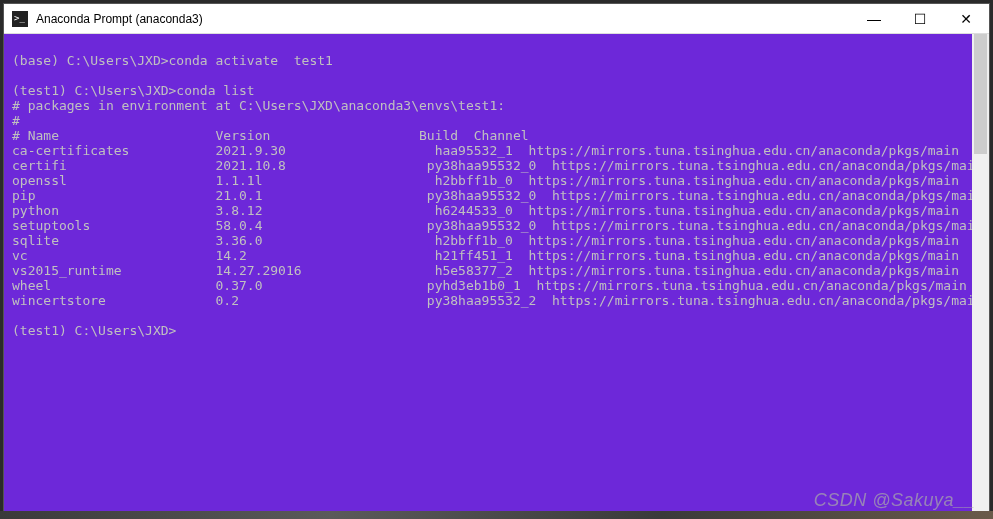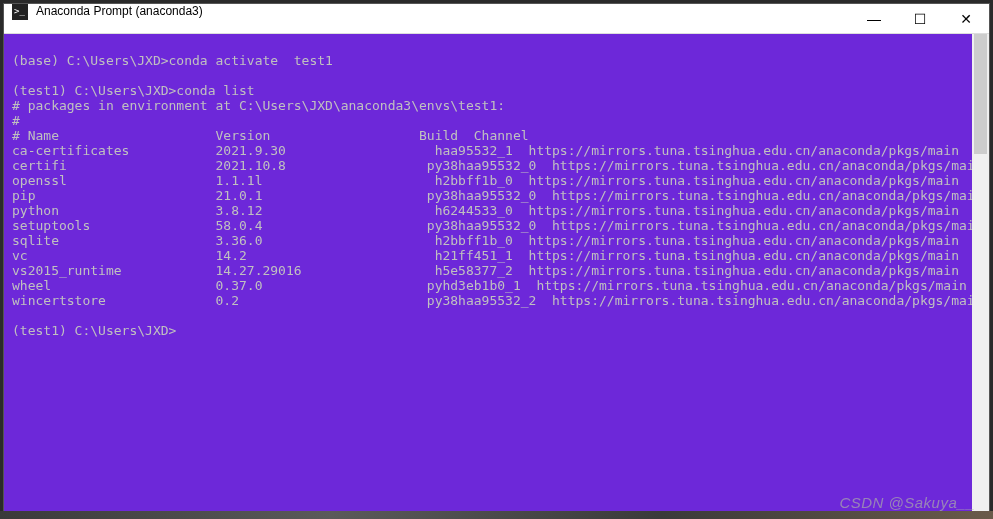--- a/index.html
+++ b/index.html
@@ -17,20 +17,21 @@
       width: 987px; height: 513px;
       background: #000;
       border: 1px solid #555;
       display: flex;
       flex-direction: column;
     }
     .titlebar {
       height: 30px;
       background: #fff;
       display: flex;
+      align-items: center;
       padding: 0 0 0 8px;
       border-bottom: 1px solid #ddd;
     }
     .titlebar-icon {
       width: 16px; height: 16px;
       background: #222;
       margin-right: 8px;
       position: relative;
     }
     .titlebar-icon::after {
@@ -80,21 +81,21 @@
     .scrollbar-thumb {
       position: absolute;
       top: 0; left: 2px; right: 2px;
       height: 120px;
       background: #cdcdcd;
     }
     .watermark {
       position: absolute;
       bottom: 8px; right: 18px;
       color: #aaa;
-      font-size: 15px;
+      font-size: 18px;
       font-style: italic;
       opacity: 0.7;
       letter-spacing: 0.5px;
     }
     .footer-blur {
       position: absolute;
       bottom: 0; left: 0; right: 0;
       height: 8px;
       background: linear-gradient(90deg,#3a3a3a,#5a5a5a,#3a3a3a,#6a5a4a);
     }

